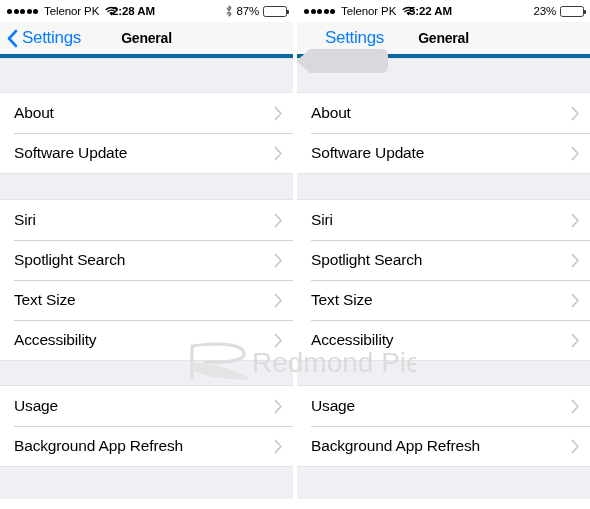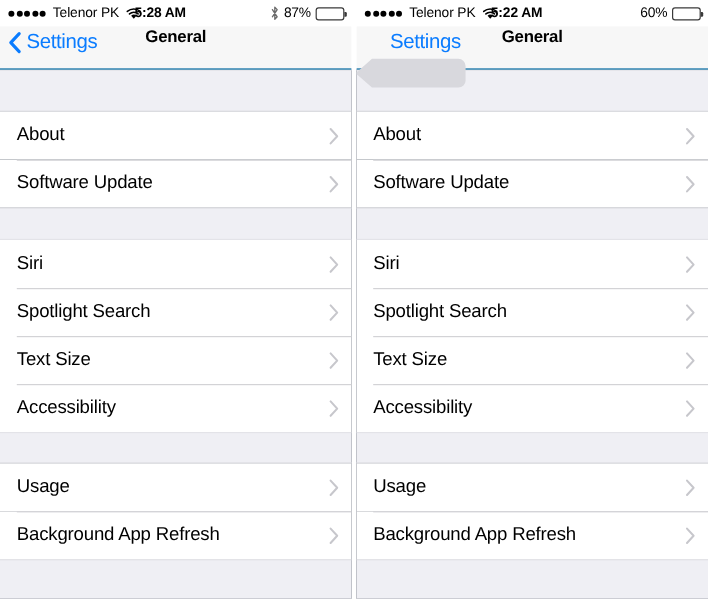--- a/index.html
+++ b/index.html
@@ -133,22 +133,23 @@
   .battery .fill {
     height: 100%;
     background: #111111;
     border-radius: 1px;
   }
 
   
   .navbar {
     height: 36px;
     background: #f7f7f7;
-    border-bottom: 1px solid #0369a1;
-    display: flex;
+    border-bottom: 4px solid #0369a1;
+    display: flex;
+    align-items: center;
     position: relative;
     box-sizing: border-box;
   }
   .back-btn {
     display: flex;
     align-items: center;
     height: 26px;
     padding-left: 6px;
     position: relative;
     z-index: 3;
@@ -184,21 +185,21 @@
     text-align: center;
     font-size: 14px;
     font-weight: bold;
     color: #000000;
     letter-spacing: -0.2px;
     pointer-events: none;
   }
 
   
   .list {
-    background: #0f172a;
+    background: #b91c1c;
   }
   .gap {
     background: #efeff4;
     border-top: 1px solid #e3e3e8;
     border-bottom: 1px solid #e3e3e8;
     box-sizing: border-box;
   }
   .gap.g1 { height: 35px; }
   .gap.g2 { height: 27px; }
   .gap.g3 { height: 26px; }
@@ -265,21 +266,21 @@
         <span class="carrier">Telenor PK</span>
         <span class="wifi-icon">
           <svg width="13" height="11" viewBox="0 0 13 11">
             <path d="M6.5 9.6 L4.3 7.1 a3.3 3.3 0 0 1 4.4 0 Z" fill="#000"></path>
             <path d="M2.9 5.6 a5.6 5.6 0 0 1 7.2 0" stroke="#000" stroke-width="1.35" fill="none" stroke-linecap="round"></path>
             <path d="M1.1 3.5 a8.4 8.4 0 0 1 10.8 0" stroke="#000" stroke-width="1.35" fill="none" stroke-linecap="round"></path>
           </svg>
         </span>
       </div>
       <div class="sb-center">
-        <span class="clock">5:28 AM</span>
+        <span class="clock">2:28 AM</span>
       </div>
       <div class="sb-right">
         <span class="bt-icon">
           <svg width="8" height="12" viewBox="0 0 8 12">
             <path d="M2 3 L6 9 L4 11 L4 1 L6 3 L2 9" stroke="#6b6b6b" stroke-width="1.1" fill="none" stroke-linejoin="round" stroke-linecap="round"></path>
           </svg>
         </span>
         <span class="batt-pct">87%</span>
         <span class="battery">
           <span class="fill" id="batt-fill-left" style="width: 87%;"></span>
@@ -394,21 +395,21 @@
             <path d="M6.5 9.6 L4.3 7.1 a3.3 3.3 0 0 1 4.4 0 Z" fill="#000"></path>
             <path d="M2.9 5.6 a5.6 5.6 0 0 1 7.2 0" stroke="#000" stroke-width="1.35" fill="none" stroke-linecap="round"></path>
             <path d="M1.1 3.5 a8.4 8.4 0 0 1 10.8 0" stroke="#000" stroke-width="1.35" fill="none" stroke-linecap="round"></path>
           </svg>
         </span>
       </div>
       <div class="sb-center">
         <span class="clock">5:22 AM</span>
       </div>
       <div class="sb-right">
-        <span class="batt-pct">60%</span>
+        <span class="batt-pct">23%</span>
         <span class="battery">
           <span class="fill" id="batt-fill-right" style="width: 77%;"></span>
         </span>
       </div>
     </div>
 
     <div class="navbar">
       <div class="back-highlight">
         <svg width="92" height="26" viewBox="0 0 92 26">
           <path d="M13 1 L85 1 a6 6 0 0 1 6 6 L91 19 a6 6 0 0 1 -6 6 L13 25 L1 14.5 a1.5 1.5 0 0 1 0 -3 Z" fill="#d8d8dd"></path>
@@ -491,14 +492,24 @@
           <svg width="9" height="15" viewBox="0 0 9 15">
               <path d="M1.5 1.5 L7 7.5 L1.5 13.5" stroke="#c7c7cc" stroke-width="1.7" fill="none" stroke-linecap="round" stroke-linejoin="round"></path>
             </svg>
         </span>
       </div>
 
       <div class="gap g4"></div>
     </div>
   </div>
 
+  <div class="watermark">
+    <svg width="230" height="52" viewBox="0 0 230 52">
+      <g fill="none" stroke="#dddddd" stroke-width="3.2">
+        <path d="M6 10 L6 42" stroke-linecap="round"></path>
+        <path d="M6 10 C 34 6, 56 8, 58 17 C 60 25, 40 27, 18 26"></path>
+        <path d="M6 26 C 30 28, 52 34, 64 43 C 40 45, 18 40, 6 34" stroke="none" fill="#e4e4e4"></path>
+      </g>
+      <text x="66" y="36" font-family="'Liberation Sans', sans-serif" font-size="28" fill="#dcdcdc" id="wm-text">Redmond Pie</text>
+    </svg>
+  </div>
 
 </div>
 
 </body></html>

